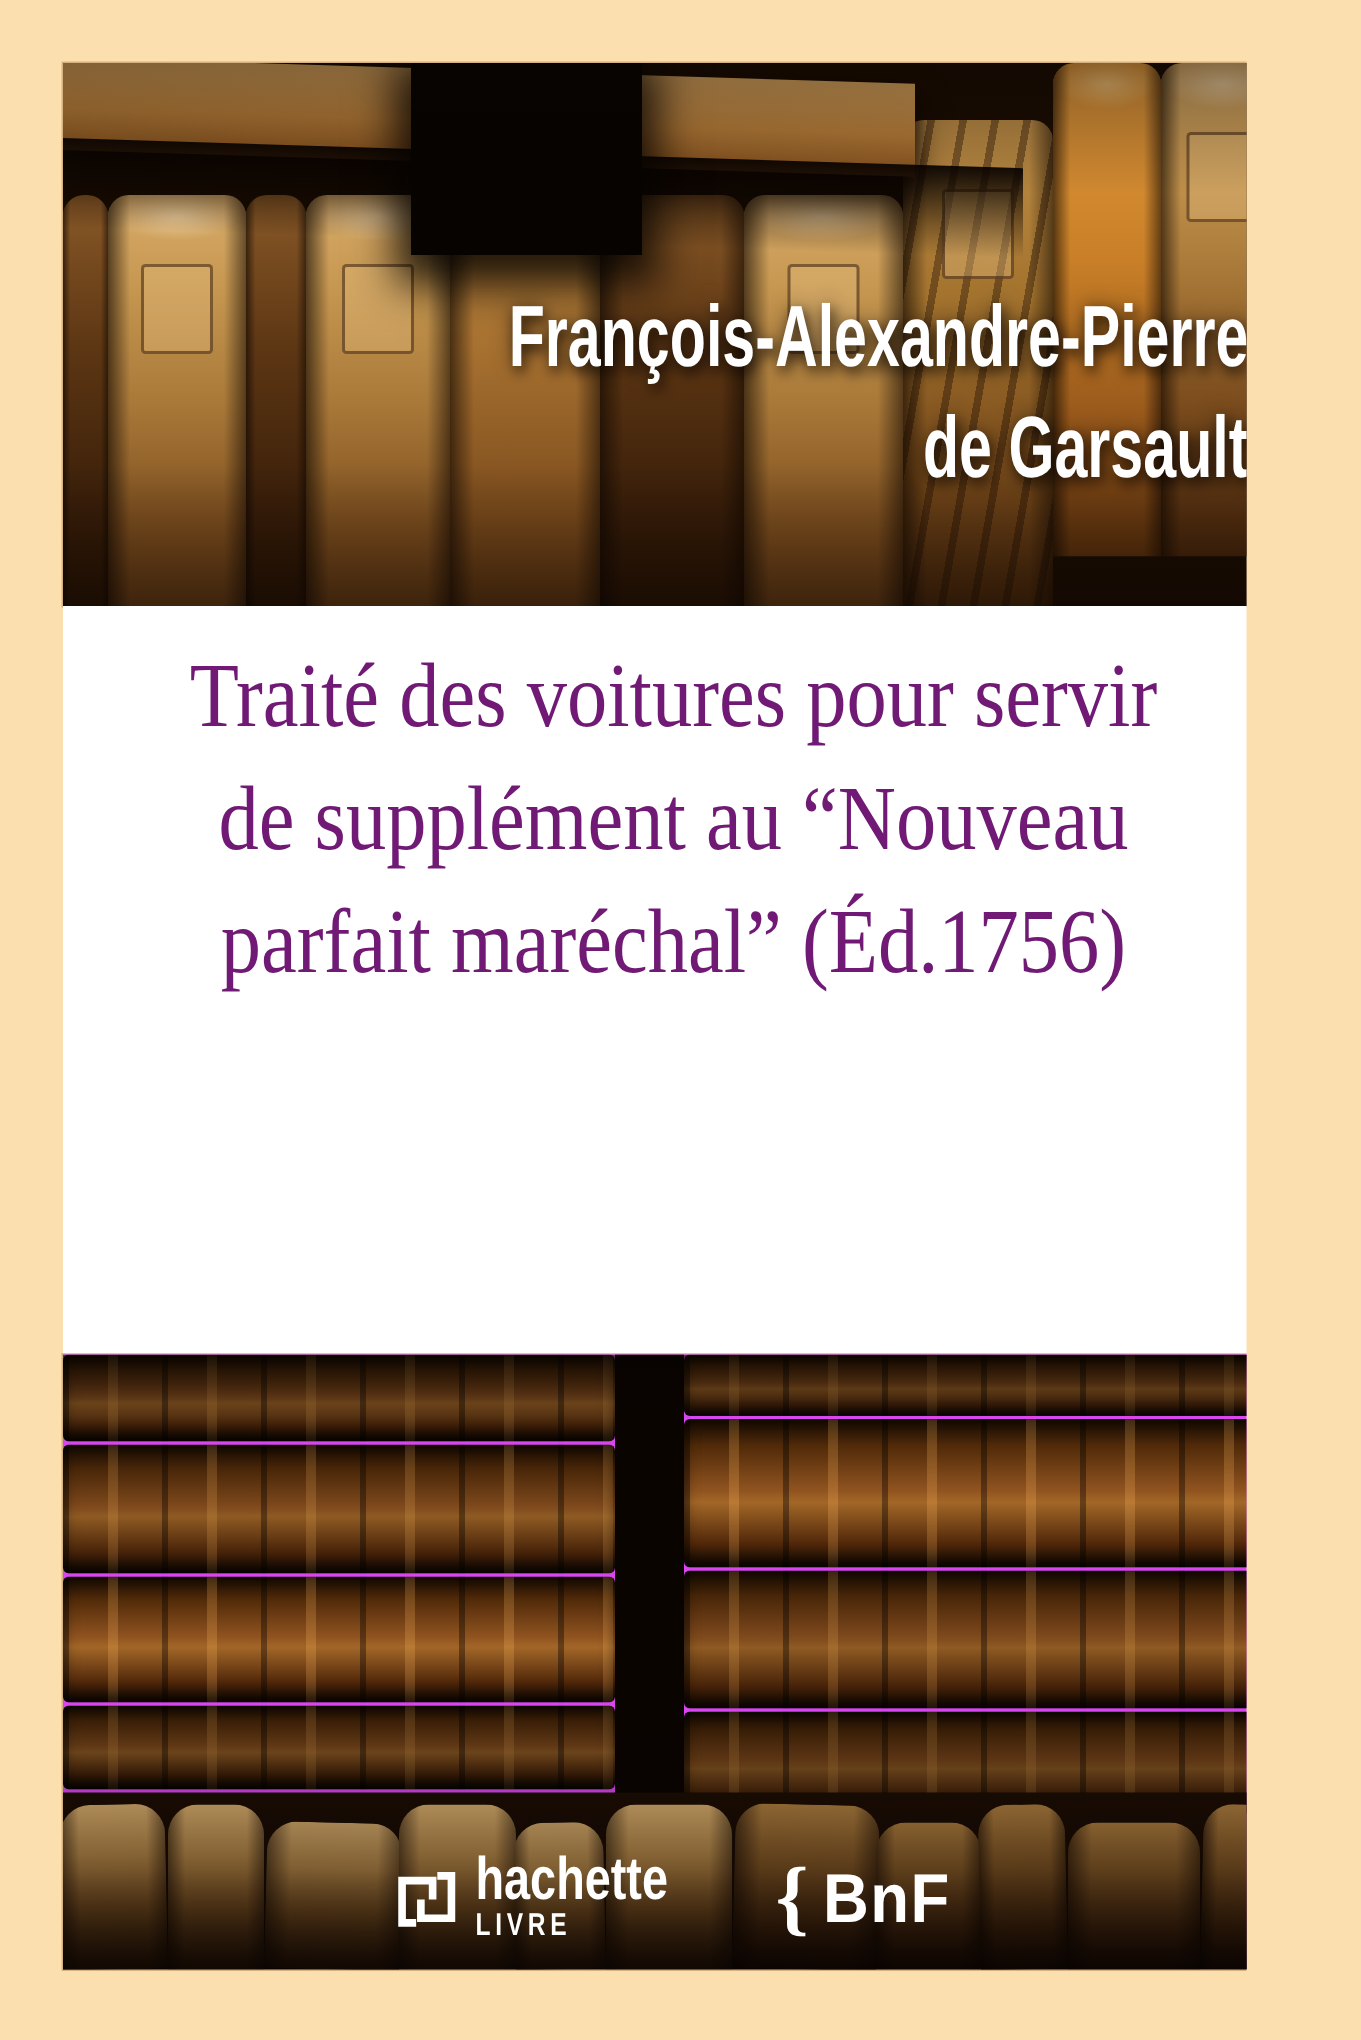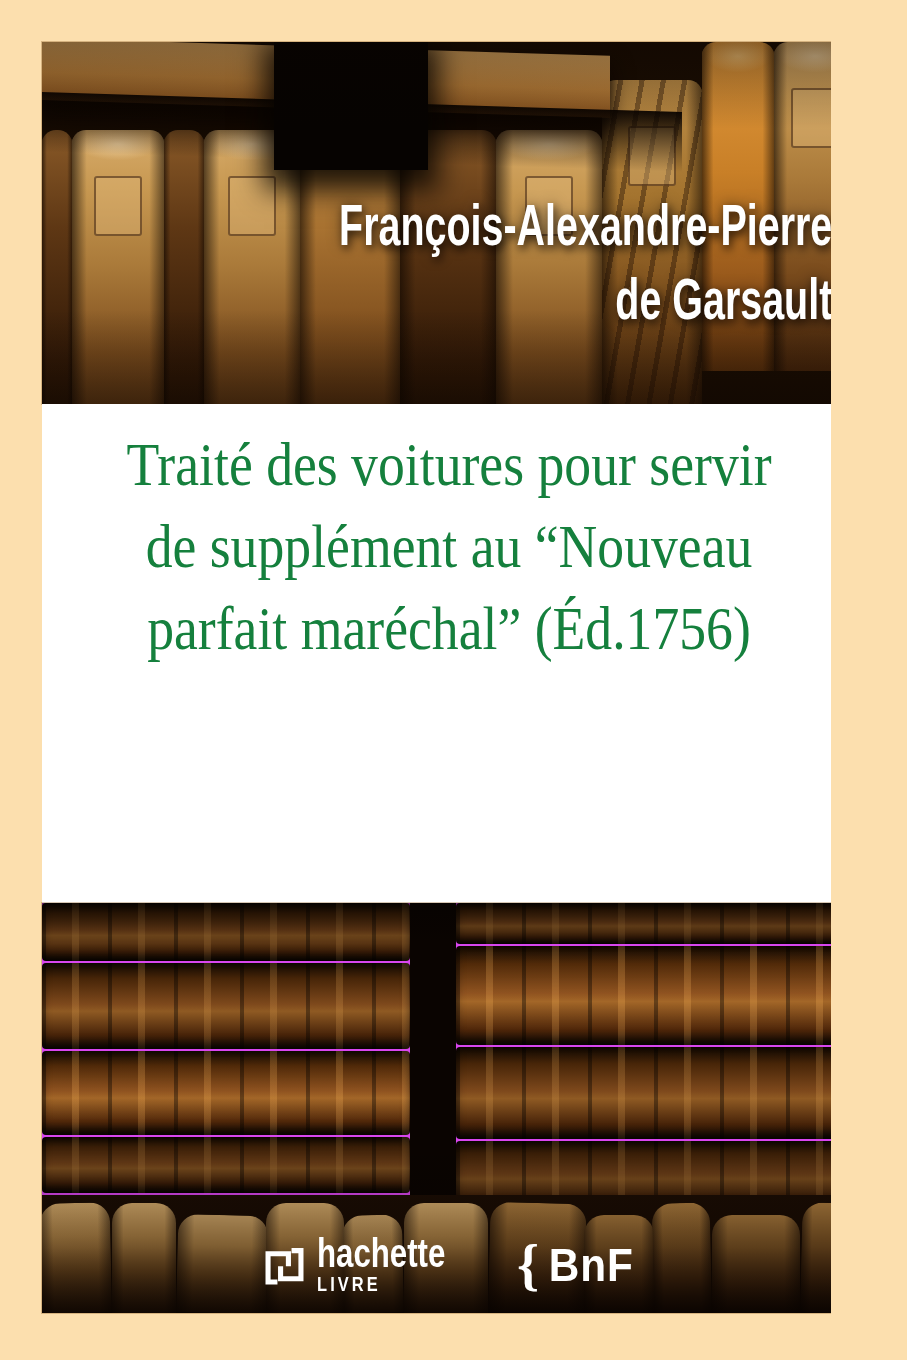--- a/index.html
+++ b/index.html
@@ -41,21 +41,21 @@
      background:linear-gradient(180deg,rgba(10,4,0,.4),rgba(10,4,0,0) 24%),
                 linear-gradient(0deg,rgba(10,4,0,.42),rgba(10,4,0,0) 26%);}
 
   .author{position:absolute;top:146px;right:24px;text-align:right;color:#fff;z-index:6;
      font-weight:700;font-size:58px;line-height:74px;
      text-shadow:3px 4px 10px rgba(10,4,0,.7),0 0 18px rgba(10,4,0,.45);}
   .author-line{display:block;transform:scaleX(.68);transform-origin:100% 50%;white-space:nowrap;}
 
   
   .title-panel{position:absolute;left:42px;top:404px;width:814px;height:499px;background:#ffffff;}
-  .book-title{margin:0;padding-top:20px;text-align:center;color:#15803d;
+  .book-title{margin:0;padding-top:20px;text-align:center;color:#701a75;
      font-family:"Liberation Serif",serif;font-weight:400;font-size:61px;line-height:82px;}
   .title-line{display:block;transform:scaleX(.88);transform-origin:50% 50%;white-space:nowrap;}
 
   
   .stack{position:absolute;top:0;display:flex;flex-direction:column;}
   .stack-left{left:0;width:368px;height:292px;}
   .stack-right{left:414px;width:400px;height:308px;}
   .brow{position:relative;border-radius:4px;margin-bottom:2px;
      background:repeating-linear-gradient(90deg,rgba(0,0,0,.38) 0 4px,rgba(0,0,0,0) 4px 30px,rgba(240,175,90,.2) 30px 37px,rgba(0,0,0,0) 37px 66px),
                 linear-gradient(180deg,#0d0601 0%,#472508 18%,#7e491c 48%,#8f5a23 56%,#472309 84%,#0d0601 100%);

